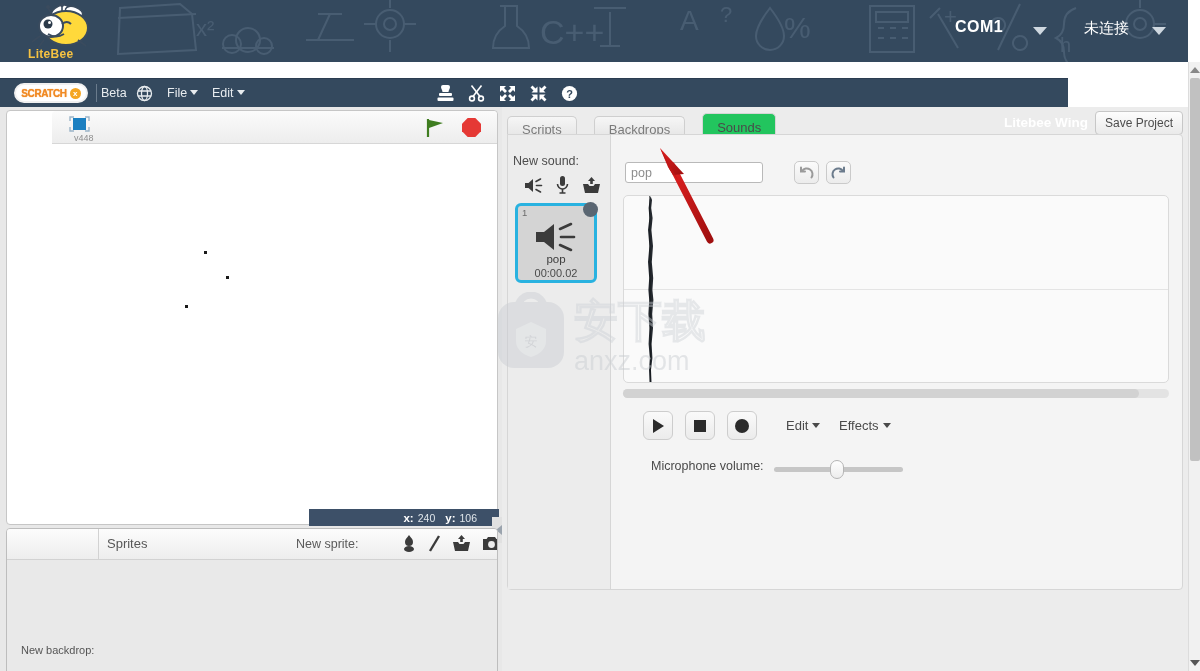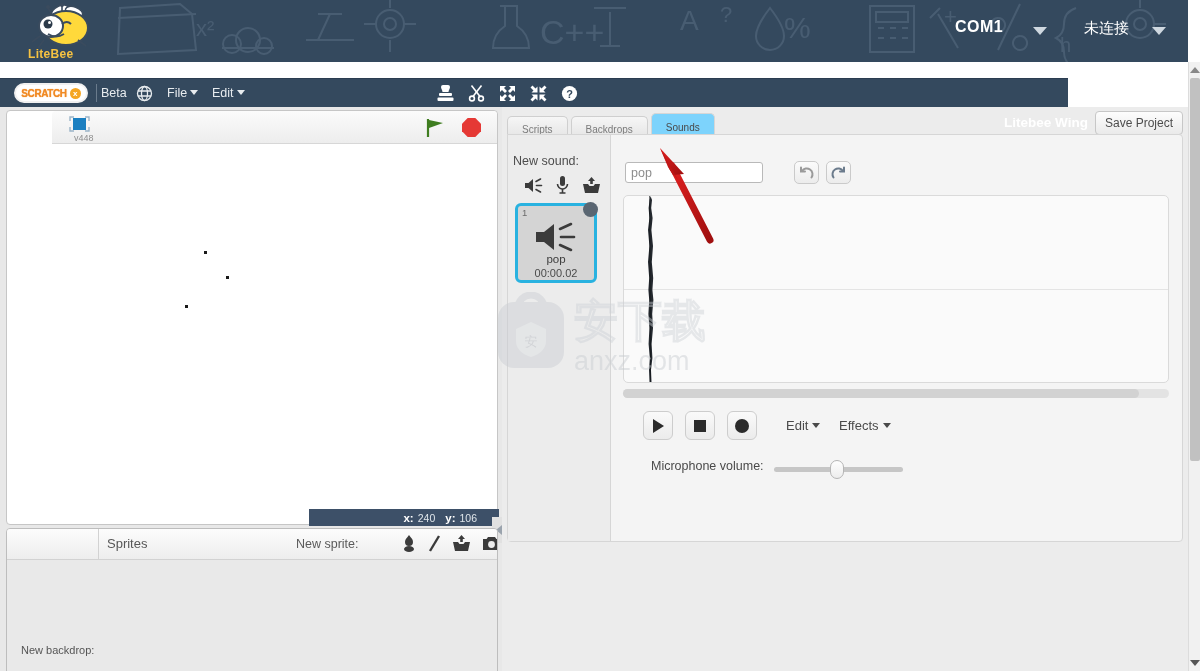--- a/index.html
+++ b/index.html
@@ -172,42 +172,42 @@
   .stage-thumb .cap small { font-size: 9px; color: #5b5b5b; }
   .newbackdrop-label { position: absolute; left: 14px; top: 115px; font-size: 11px; color: #555; }
 
   
   .editor {
     position: absolute; left: 502px; top: 0; width: 686px; height: 564px;
     background: #ececec;
   }
   .tabs { position: absolute; left: 5px; top: 6px; display: flex; align-items: flex-end; }
   .tab {
-    height: 25px; padding: 0 14px; font-size: 10px; color: #7b7b7b;
+    height: 25px; padding: 0 14px; font-size: 13px; color: #7b7b7b;
     background: linear-gradient(#f6f6f6, #e2e2e2);
     border: 1px solid #cfcfcf; border-bottom: none;
-    border-radius: 5px 5px 0 0; margin-right: 3px;
+    border-radius: 5px 5px 0 0; margin-right: 17px;
     display: flex; align-items: center; cursor: pointer;
   }
   .tab.active {
-    background: #7dd3fc; color: #4a4a4a; height: 28px;
+    background: #22c55e; color: #4a4a4a; height: 28px;
     border-color: #d6d6d6;
   }
   .project-title {
     position: absolute; right: 100px; top: 8px;
     font-size: 13.5px; font-weight: bold; color: #ffffff;
   }
   .save-btn {
     position: absolute; right: 5px; top: 4px;
     padding: 4px 9px; font-size: 12px; color: #4c4c4c;
     background: linear-gradient(#fdfdfd, #eaeaea);
     border: 1px solid #c7c7c7; border-radius: 4px; cursor: pointer;
   }
   .editor-body {
-    position: absolute; left: 5px; top: 27px; width: 676px; height: 408px;
+    position: absolute; left: 5px; top: 27px; width: 676px; height: 456px;
     background: #f4f4f4; border: 1px solid #d6d6d6; border-radius: 0 4px 4px 4px;
   }
 
   
   .sound-col {
     position: absolute; left: 0; top: 0; width: 103px; height: 100%;
     border-right: 1px solid #d6d6d6; background: #ececec;
   }
   .newsound-label { position: absolute; left: 5px; top: 19px; font-size: 12.5px; color: #4d4d4d; }
   .newsound-icons { position: absolute; left: 16px; top: 41px; display: flex; gap: 13px; align-items: center; }

